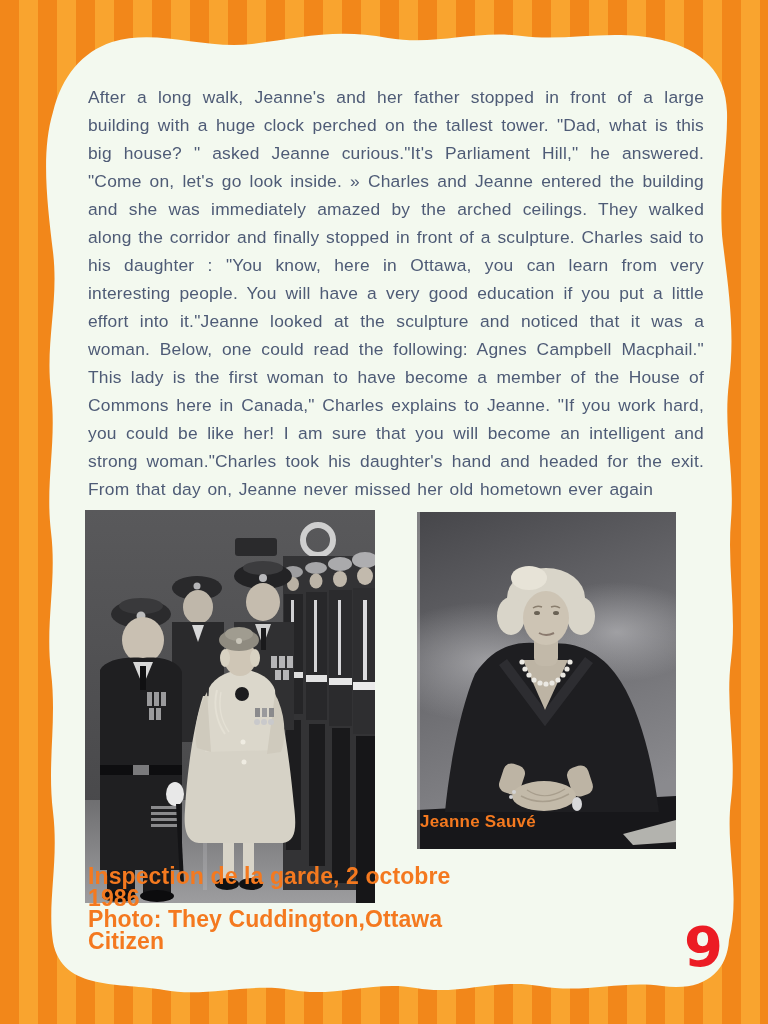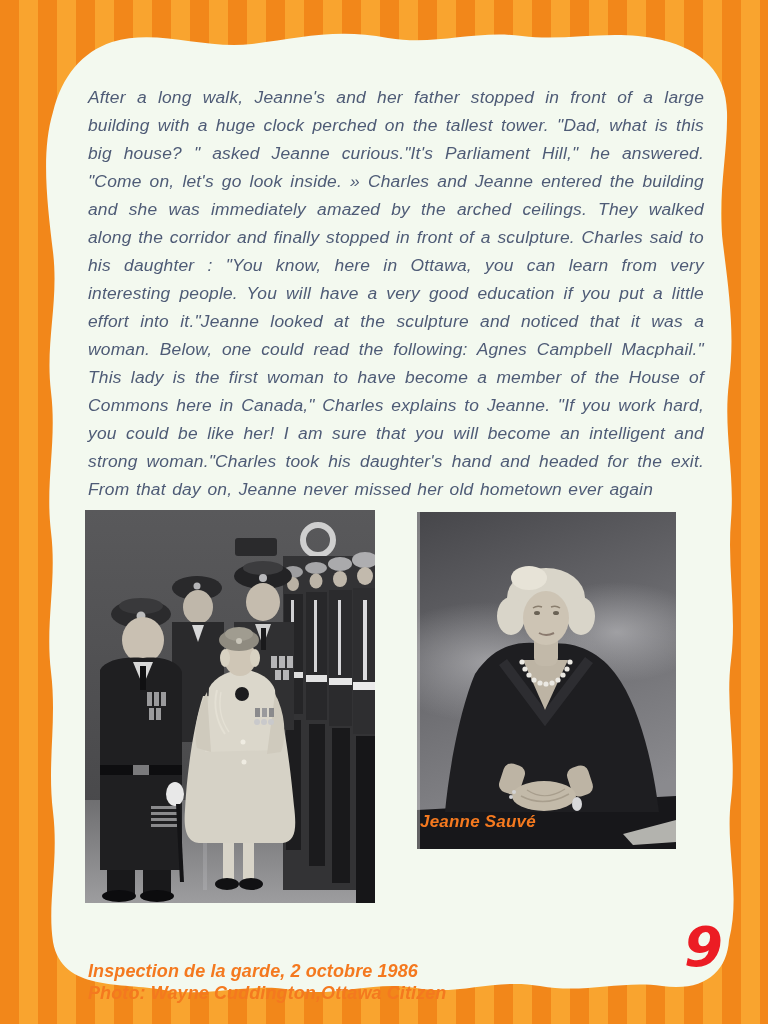--- a/index.html
+++ b/index.html
@@ -2,40 +2,39 @@
 <html style="--stripe_dark: #F2871A; --stripe_light: #F9A42F; --content_bg: #F3F9EF; --text: #4E5B76; --caption_orange: #F4791F; --page_number_red: #EC1C24;"><head>
 <meta charset="utf-8">
 <style>
   html,body{margin:0;padding:0;}
   body{width:768px;height:1024px;overflow:hidden;font-family:"Liberation Sans",sans-serif;}
   .page{
     position:relative;width:768px;height:1024px;
     background:repeating-linear-gradient(90deg,
       var(--stripe_dark,#F2871A) 0 19px,
       var(--stripe_light,#F9A42F) 19px 38px);
-    font-style:italic;
   }
   .blob-svg{position:absolute;left:0;top:0;width:768px;height:1024px;}
   .blob-path{fill:var(--content_bg,#F3F9EF);}
   .story{
     position:absolute;left:88px;top:66px;width:616px;
     font-size:17.4px;line-height:28px;letter-spacing:.2px;word-spacing:1.5px;
     text-align:justify;color:var(--text,#4E5B76);
   }
   .photo{position:absolute;display:block;}
   .photo-inspection{left:85px;top:510px;width:290px;height:393px;}
   .photo-portrait{left:417px;top:512px;width:259px;height:337px;}
   .caption-portrait{
     position:absolute;left:420px;top:812px;
     font-size:17px;font-weight:bold;letter-spacing:.2px;
     color:var(--caption_orange,#F47D20);
   }
   .caption-inspection{
-    position:absolute;left:88px;top:961px;width:420px;
-    font-size:18px;line-height:21.5px;font-weight:bold;letter-spacing:.1px;
+    position:absolute;left:88px;top:866px;width:420px;
+    font-size:23px;line-height:21.5px;font-weight:bold;letter-spacing:.1px;
     color:var(--caption_orange,#F47D20);
   }
   .page-number{
     position:absolute;left:684px;top:914px;
     font-family:"DejaVu Sans",sans-serif;font-weight:800;font-size:56px;
     color:var(--page_number_red,#EC1C24);
   }
 </style>
 </head>
 <body>
@@ -259,18 +258,18 @@
         <circle cx="94" cy="285" r="2" fill="#d2d2d4"></circle>
       <polygon points="206,322 259,308 259,330 216,333" fill="#cfcfc9" opacity="0.85"></polygon>
     </g>
     <rect x="0" y="0" width="3" height="337" fill="#d8d8d8" opacity="0.4"></rect>
   </svg>
 
   <div class="caption-portrait">Jeanne Sauvé</div>
 
   <div class="caption-inspection">
     <div>Inspection de la garde, 2 octobre 1986</div>
-    <div>Photo: Wayne Cuddington,Ottawa Citizen</div>
+    <div>Photo: They Cuddington,Ottawa Citizen</div>
   </div>
 
   <div class="page-number">9</div>
 
 </div>
 
 </body></html>

